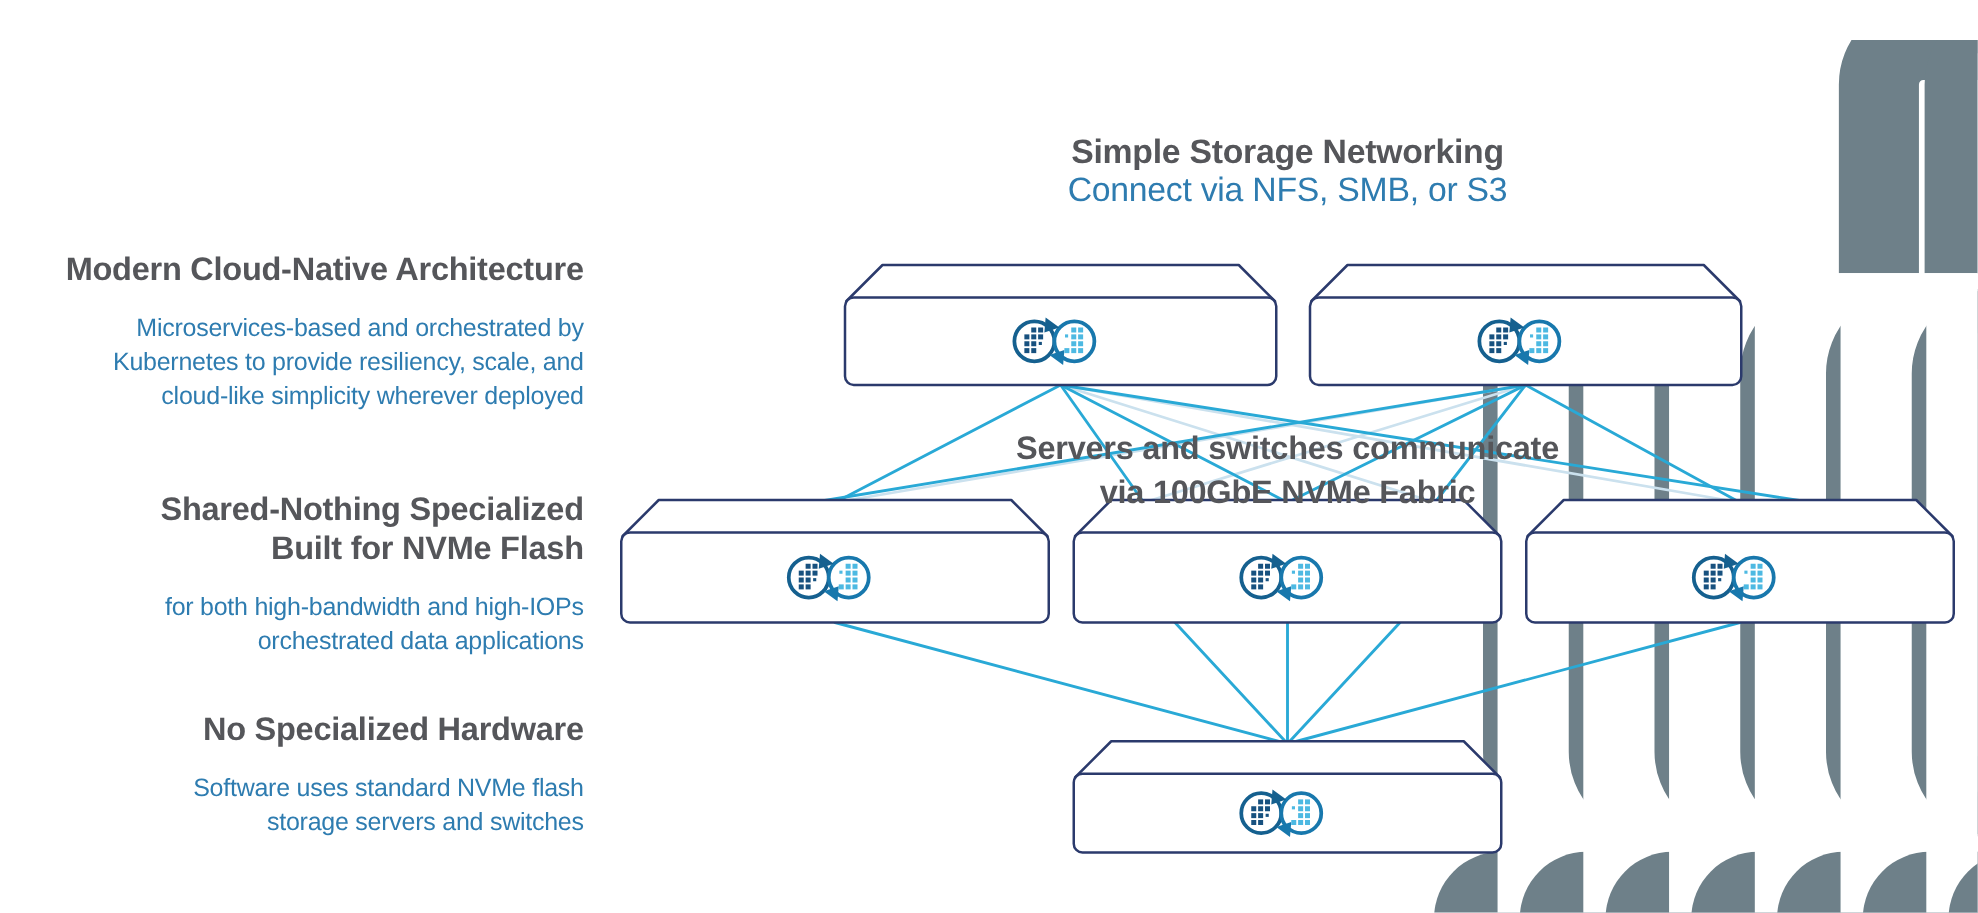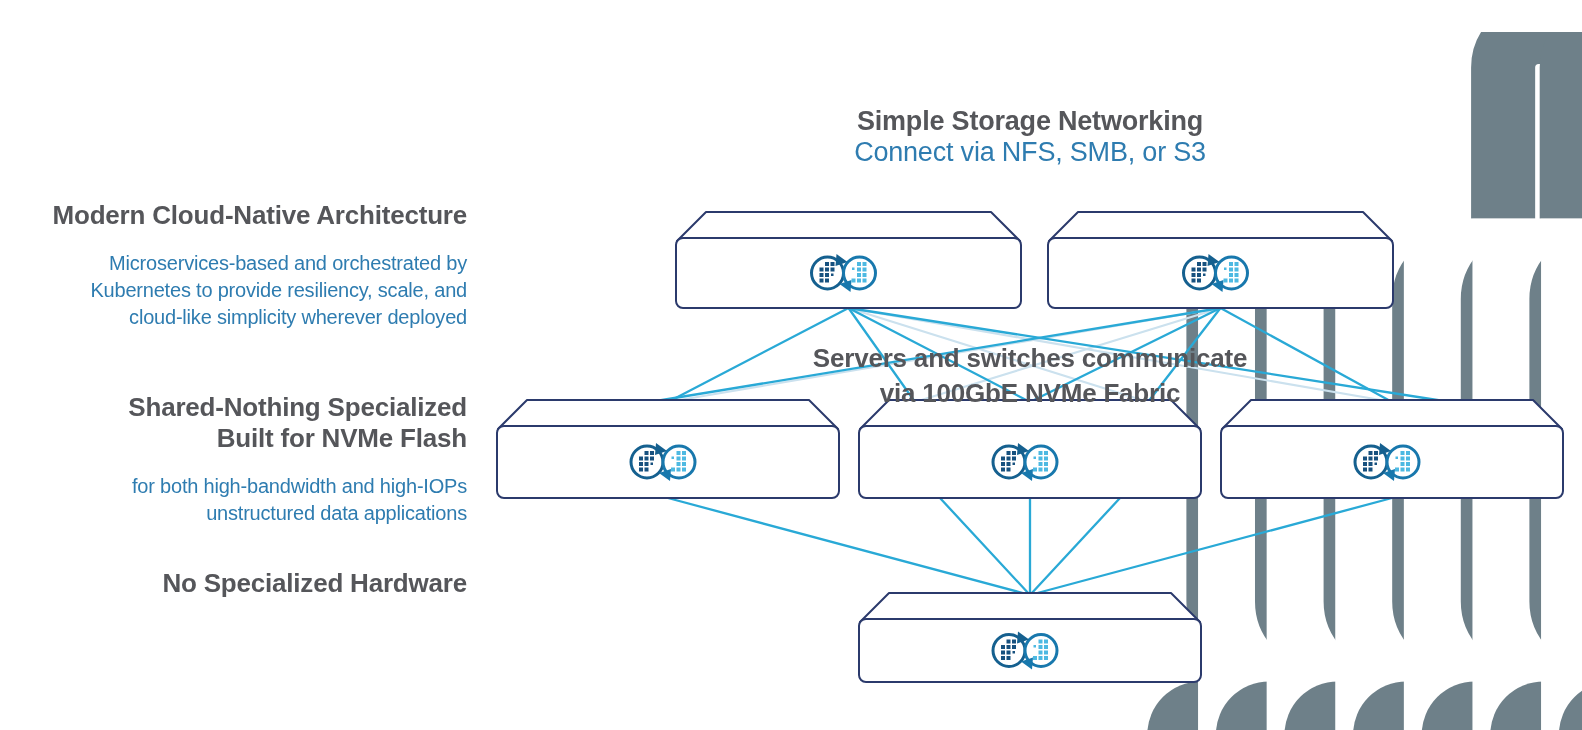--- a/index.html
+++ b/index.html
@@ -172,23 +172,27 @@
     </div>
   </div>
 
   <div class="feature" style="top:392px">
     <div class="f-head">
       <div>Shared-Nothing Specialized</div>
       <div>Built for NVMe Flash</div>
     </div>
     <div class="f-body">
       <div>for both high-bandwidth and high-IOPs</div>
-      <div>unstructured data applications</div>
+      <div>orchestrated data applications</div>
     </div>
   </div>
 
   <div class="feature" style="top:568px">
     <div class="f-head">
       <div>No Specialized Hardware</div>
     </div>
+    <div class="f-body">
+      <div>Software uses standard NVMe flash</div>
+      <div>storage servers and switches</div>
+    </div>
   </div>
 
 </div>
 
 </body></html>

